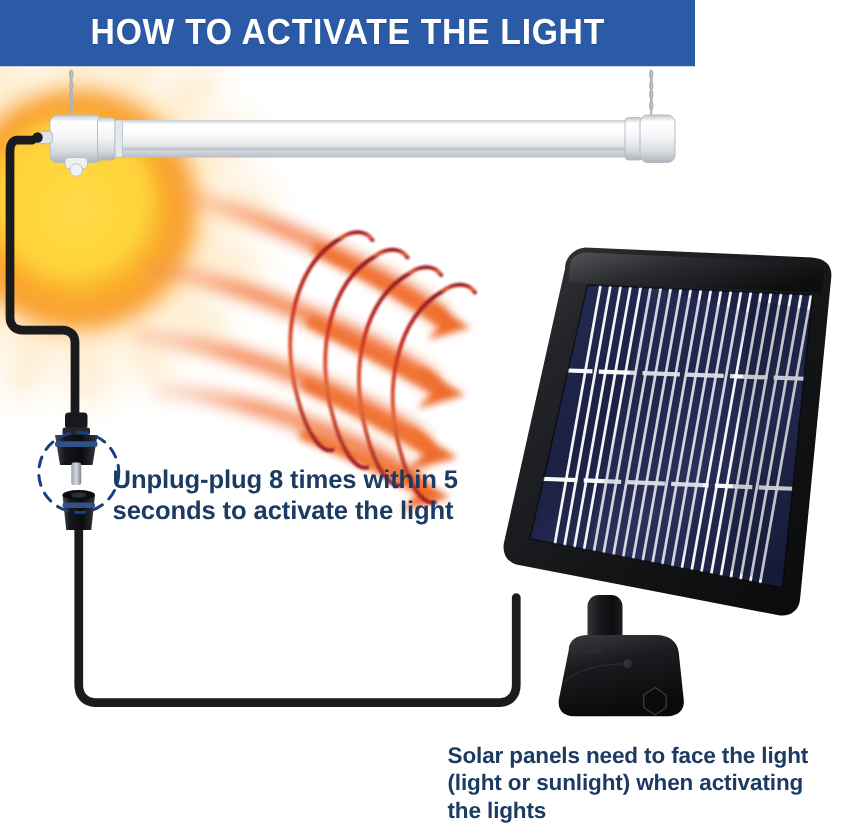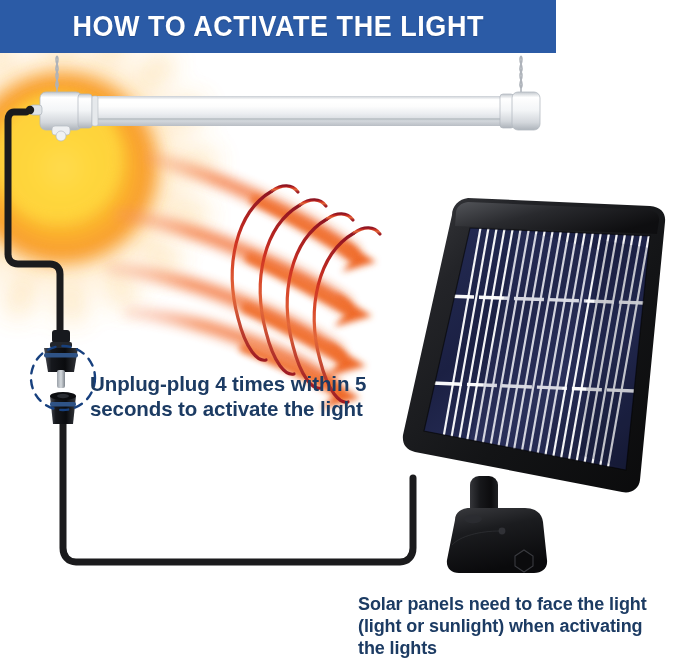--- a/index.html
+++ b/index.html
@@ -335,17 +335,17 @@
       </g>
 
       <path d="M470,228 L650,236 L626,470 L424,431 Z" fill="none" stroke="#000" stroke-width="1.2" opacity=".55"></path>
     </g>
   </svg>
 
   <div class="header-bar">
     <div class="header-title">HOW TO ACTIVATE THE LIGHT</div>
   </div>
 
-  <div class="caption" id="caption-unplug">Unplug-plug 4 times within 5 seconds to activate the light</div>
+  <div class="caption" id="caption-unplug">Unplug-plug 8 times within 5 seconds to activate the light</div>
 
   <div class="caption" id="caption-solar">Solar panels need to face the light (light or sunlight) when activating the lights</div>
 
 </div>
 
 </body></html>

